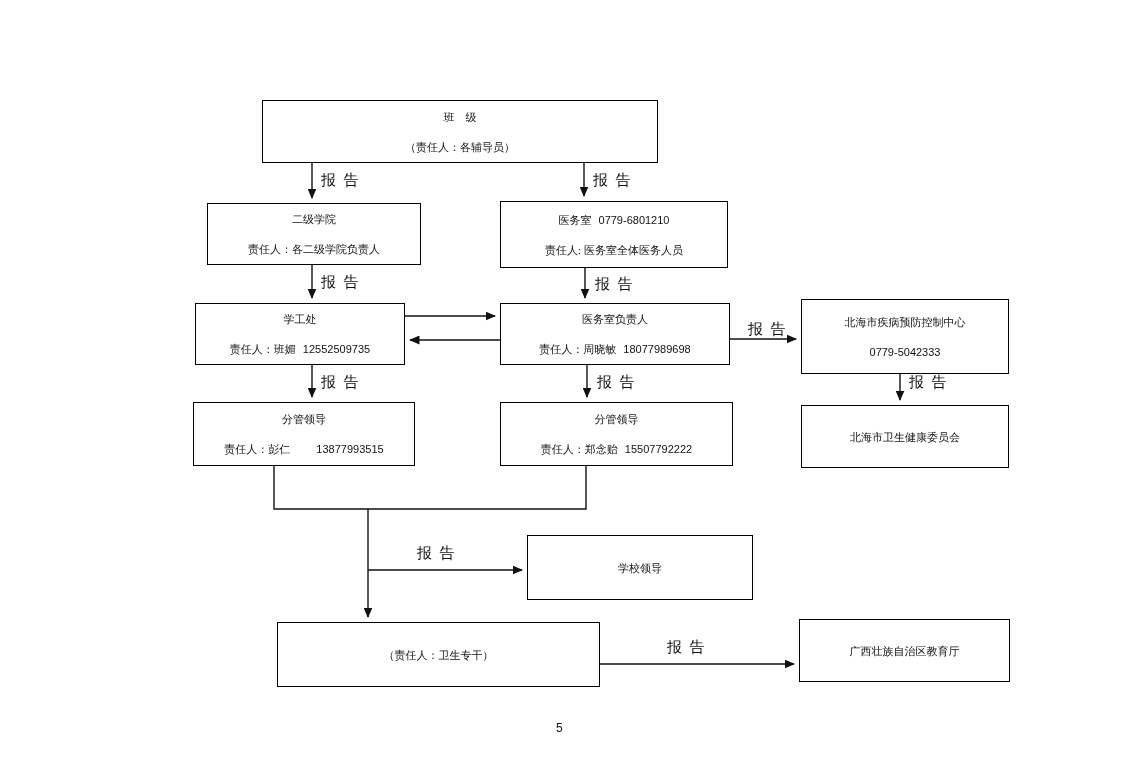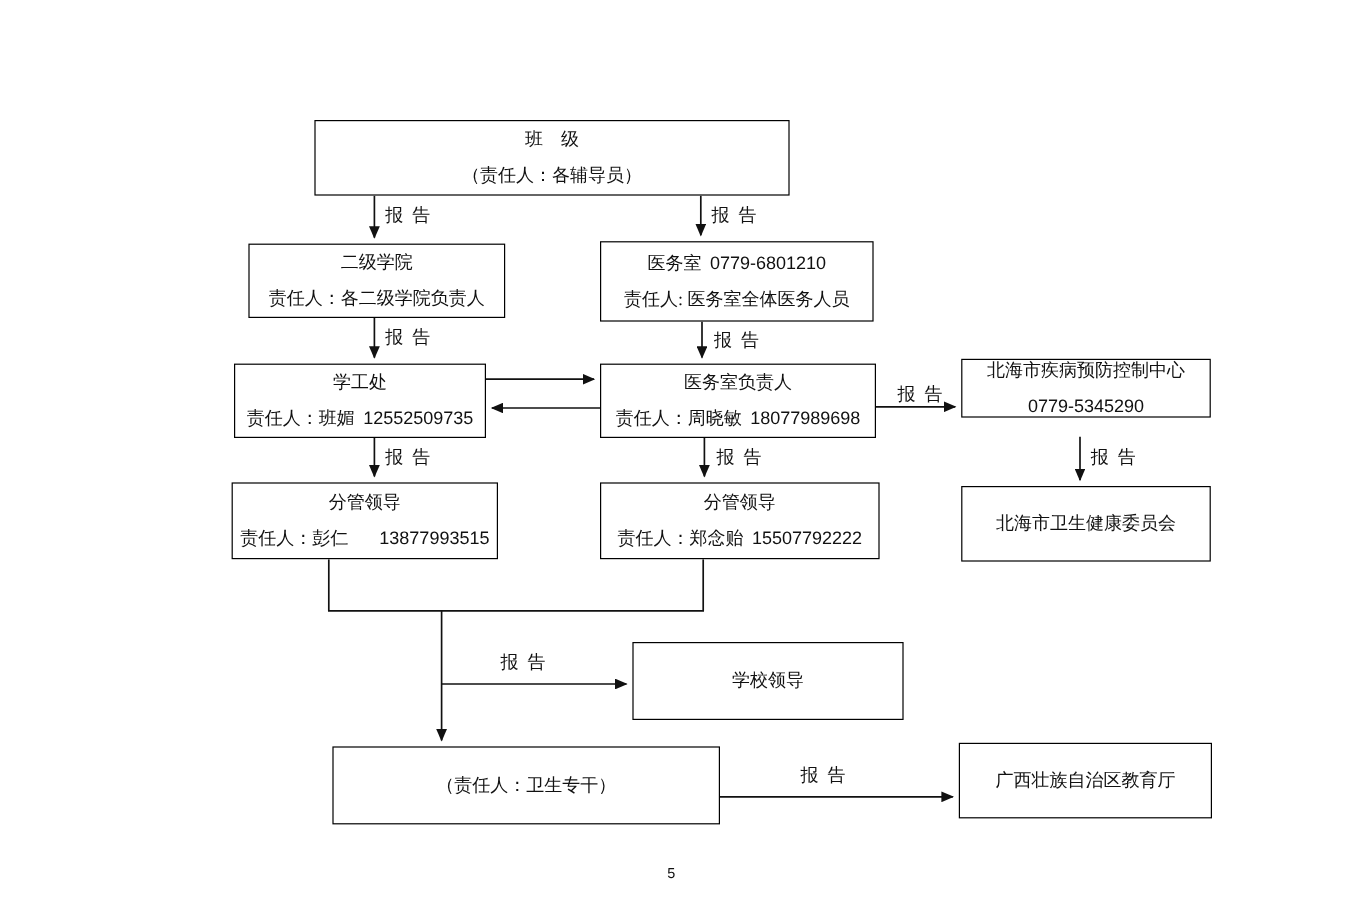--- a/index.html
+++ b/index.html
@@ -13,21 +13,21 @@
   }
   #wires{position:absolute;left:0;top:0;width:1122px;height:763px;pointer-events:none;}
   .box{
     position:absolute;
     border:1.5px solid #000;
     background:#ffffff;
     display:flex;flex-direction:column;justify-content:center;align-items:center;
     box-sizing:border-box;
   }
   .bl{
-    font-size:15px;
+    font-size:11px;
     line-height:30px;
     white-space:pre;
     text-align:center;
   }
   .num{
     font-family:"Liberation Sans","DejaVu Sans",sans-serif;
     margin-left:7px;
   }
   .num-wide{
     font-family:"Liberation Sans","DejaVu Sans",sans-serif;
@@ -97,23 +97,23 @@
   <div class="box" style="left:195px;top:303px;width:210px;height:62px">
     <div class="bl">学工处</div>
     <div class="bl"><span>责任人：班媚</span><span class="num">12552509735</span></div>
   </div>
 
   <div class="box" style="left:500px;top:303px;width:230px;height:62px">
     <div class="bl">医务室负责人</div>
     <div class="bl"><span>责任人：周晓敏</span><span class="num">18077989698</span></div>
   </div>
 
-  <div class="box" style="left:801px;top:299px;width:208px;height:49px">
+  <div class="box" style="left:801px;top:299px;width:208px;height:75px">
     <div class="bl">北海市疾病预防控制中心</div>
-    <div class="bl num" style="margin-left:0">0779-5345290</div>
+    <div class="bl num" style="margin-left:0">0779-5042333</div>
   </div>
 
   <div class="box" style="left:193px;top:402px;width:222px;height:64px">
     <div class="bl">分管领导</div>
     <div class="bl"><span>责任人：彭仁</span><span class="num-wide">13877993515</span></div>
   </div>
 
   <div class="box" style="left:500px;top:402px;width:233px;height:64px">
     <div class="bl">分管领导</div>
     <div class="bl"><span>责任人：郑念贻</span><span class="num-serif">15507792222</span></div>

